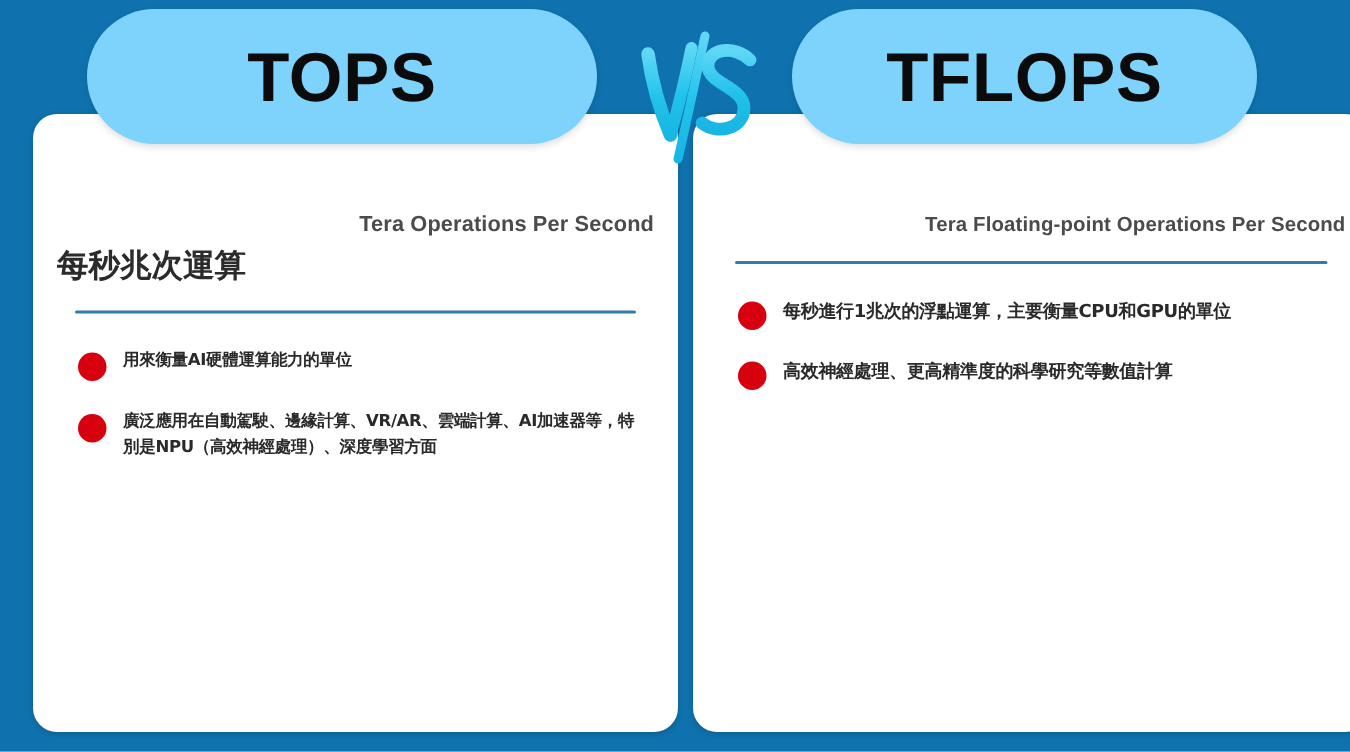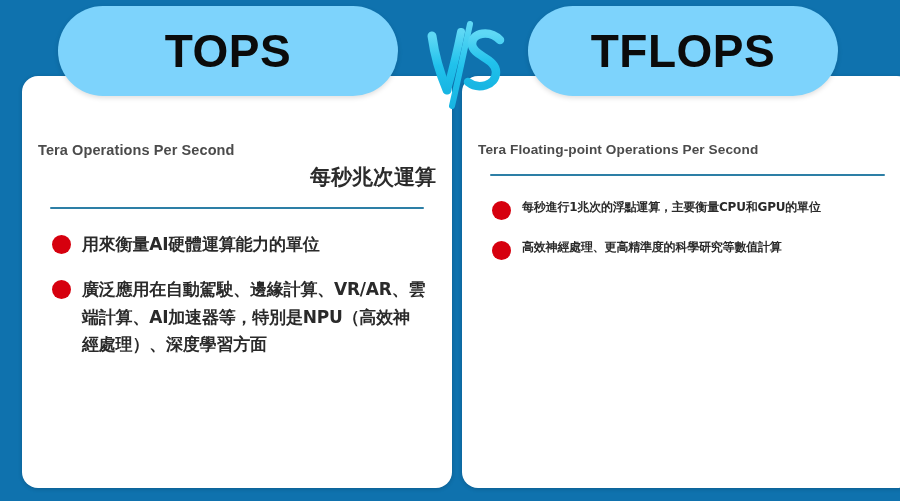--- a/index.html
+++ b/index.html
@@ -68,30 +68,30 @@
   
   .card-body {
     position: absolute;
     left: 0;
     right: 0;
     top: 66px;
     padding: 0 16px;
     box-sizing: border-box;
   }
   .eng-sub {
-    text-align: left;
+    text-align: right;
     font-size: 14.5px;
     font-weight: bold;
     color: #4b4b4b;
     letter-spacing: 0.1px;
     line-height: 1.2;
   }
   .card.right .eng-sub { font-size: 13.6px; }
   .cn-title {
-    text-align: right;
+    text-align: left;
     font-size: 21px;
     font-weight: bold;
     color: #2b2b2b;
     margin-top: 5px;
     line-height: 1.25;
     font-family: "DejaVu Sans", "Liberation Sans", sans-serif;
   }
   .divider {
     height: 2px;
     background: #2d7fa6;
@@ -113,21 +113,21 @@
     flex: 0 0 auto;
     width: 19px;
     height: 19px;
     border-radius: 50%;
     background: #d6000e;
     margin-right: 11px;
     margin-top: 4px;
   }
   .card.right .bullet-dot { margin-top: 3px; }
   .bullet-text {
-    font-size: 17px;
+    font-size: 11px;
     font-weight: bold;
     color: #2a2a2a;
     line-height: 1.62;
     font-family: "DejaVu Sans", "Liberation Sans", sans-serif;
     letter-spacing: -0.2px;
   }
   .card.right .bullet-text { font-size: 12px; }
 </style>
 </head>
 <body>

